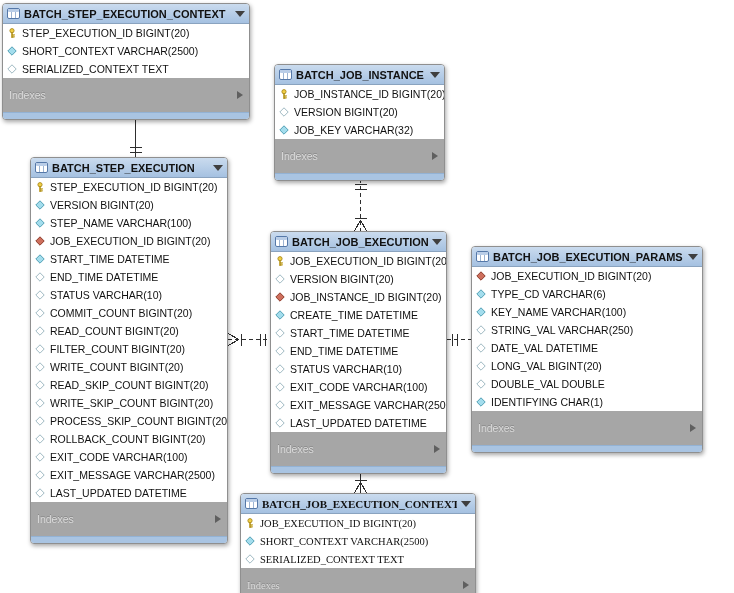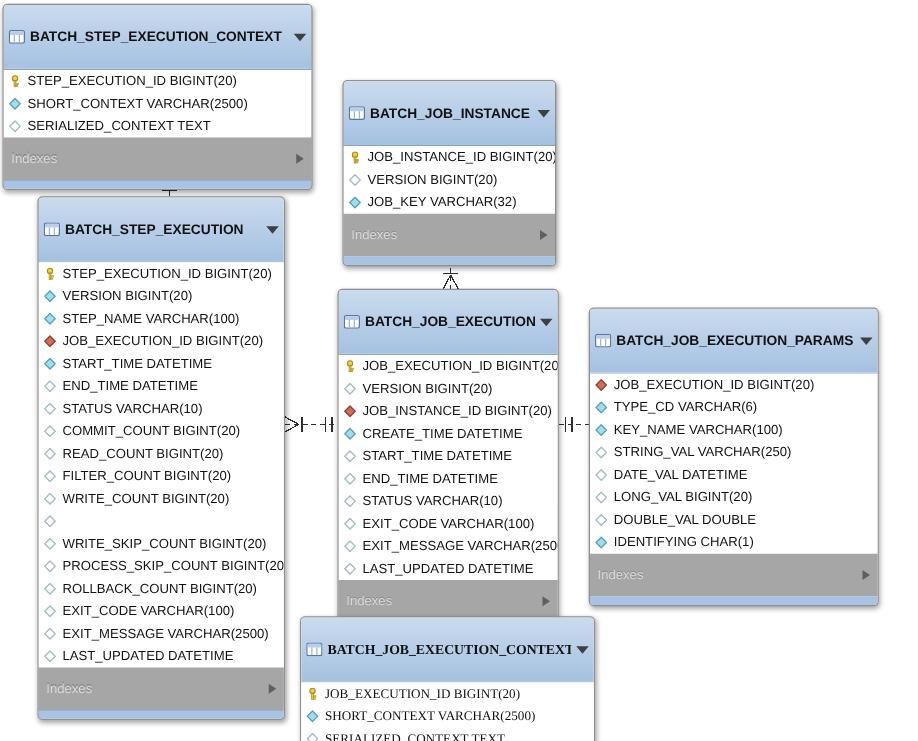--- a/index.html
+++ b/index.html
@@ -1,21 +1,21 @@
 <!DOCTYPE html>
 <html><head>
 <meta charset="utf-8">
 <style>
   html,body{margin:0;padding:0;background:#ffffff;}
   #canvas{position:relative;width:734px;height:593px;background:#ffffff;overflow:hidden;
           font-family:"Liberation Sans",sans-serif;}
   #connectors{position:absolute;left:0;top:0;width:734px;height:593px;pointer-events:none;}
   .tbl{position:absolute;background:#ffffff;border:1px solid #8f8f8f;border-radius:4px;
        box-shadow:1px 2px 4px rgba(0,0,0,0.35);}
-  .hdr{height:19px;display:flex;align-items:center;gap:4px;padding:16px 4px;
+  .hdr{height:19px;display:flex;align-items:center;gap:4px;padding:0 4px;
        background:linear-gradient(#cadbee,#a5c1e1);border-bottom:1px solid #8aa3bf;
        border-radius:3px 3px 0 0;}
   .ttl{flex:1;font-size:11px;font-weight:bold;color:#111;white-space:nowrap;overflow:hidden;}
   .coll{width:0;height:0;border-left:5px solid transparent;border-right:5px solid transparent;
         border-top:6px solid #3f3f3f;flex:none;}
   .tico{flex:none;display:flex;}
   .body{background:#ffffff;}
   .row{height:18px;display:flex;align-items:center;gap:5px;padding:0 4px;font-size:10.5px;
        color:#111;white-space:nowrap;overflow:hidden;}
   .cico{flex:none;display:flex;width:10px;justify-content:center;}
@@ -271,20 +271,21 @@
             </svg>
           </span>
     <span>WRITE_COUNT BIGINT(20)</span>
   </div>
         <div class="row">
     <span class="cico">
             <svg width="10" height="10" viewBox="0 0 10 10">
               <path d="M5 0.8 L9.2 5 L5 9.2 L0.8 5 Z" fill="#ffffff" stroke="#9fb9c2" stroke-width="1"></path>
             </svg>
           </span>
+    <span>READ_SKIP_COUNT BIGINT(20)</span>
   </div>
         <div class="row">
     <span class="cico">
             <svg width="10" height="10" viewBox="0 0 10 10">
               <path d="M5 0.8 L9.2 5 L5 9.2 L0.8 5 Z" fill="#ffffff" stroke="#9fb9c2" stroke-width="1"></path>
             </svg>
           </span>
     <span>WRITE_SKIP_COUNT BIGINT(20)</span>
   </div>
         <div class="row">

